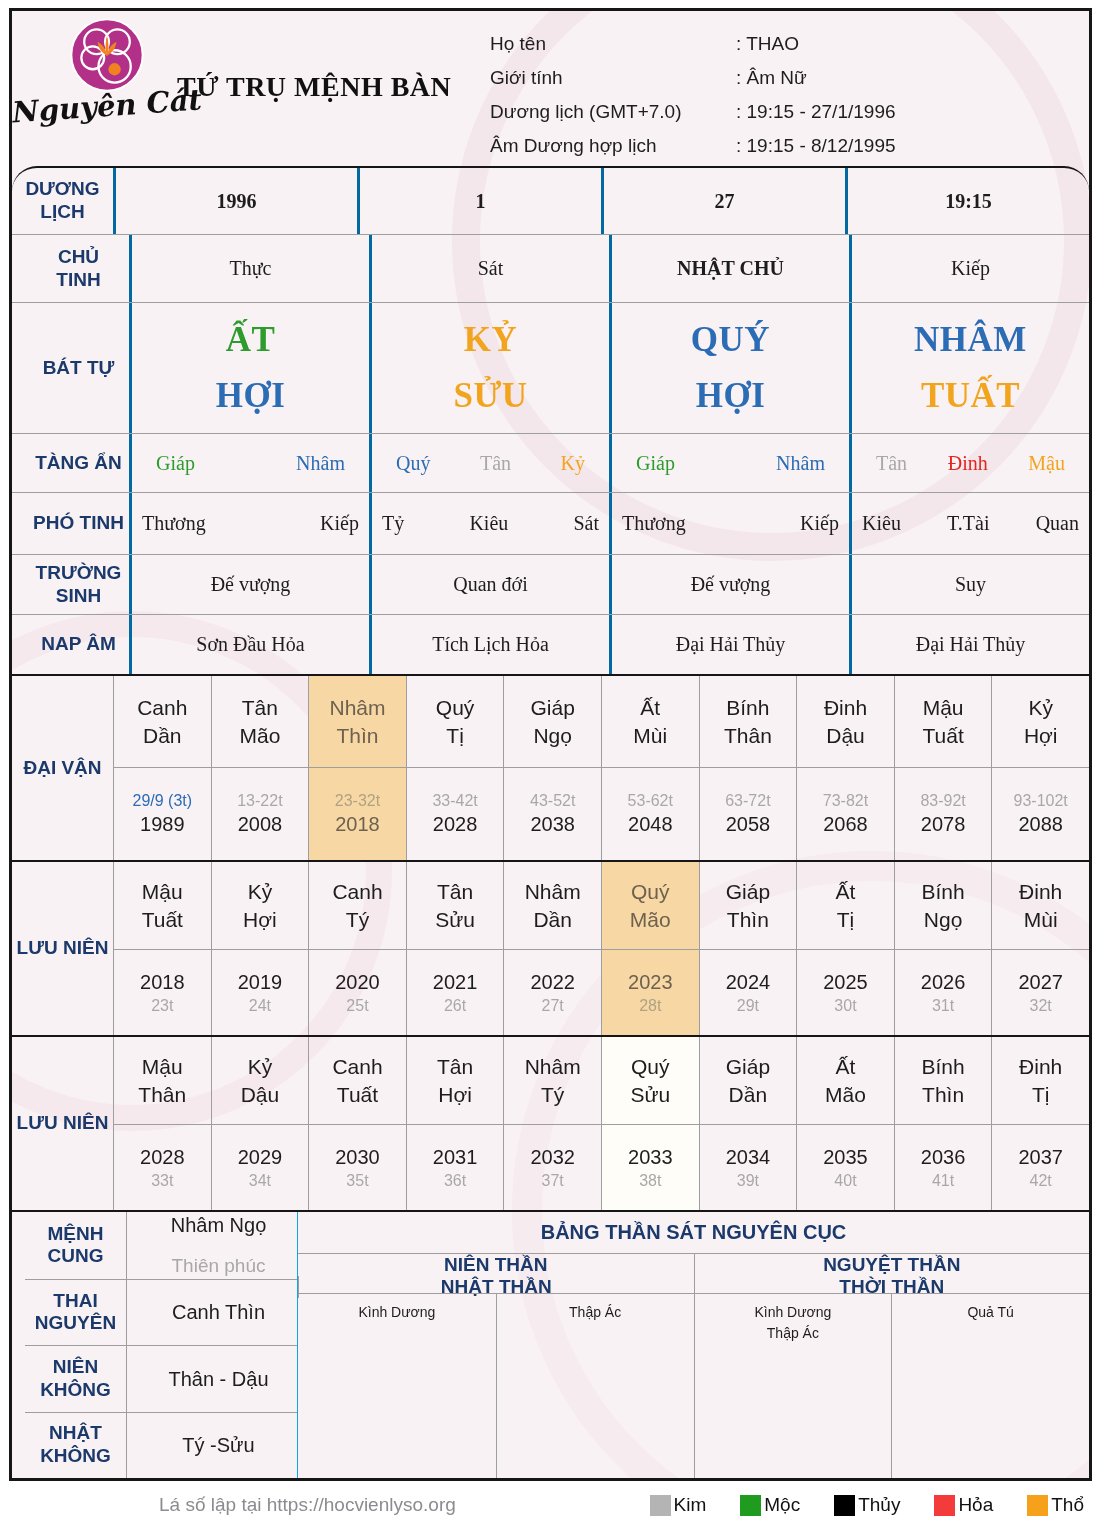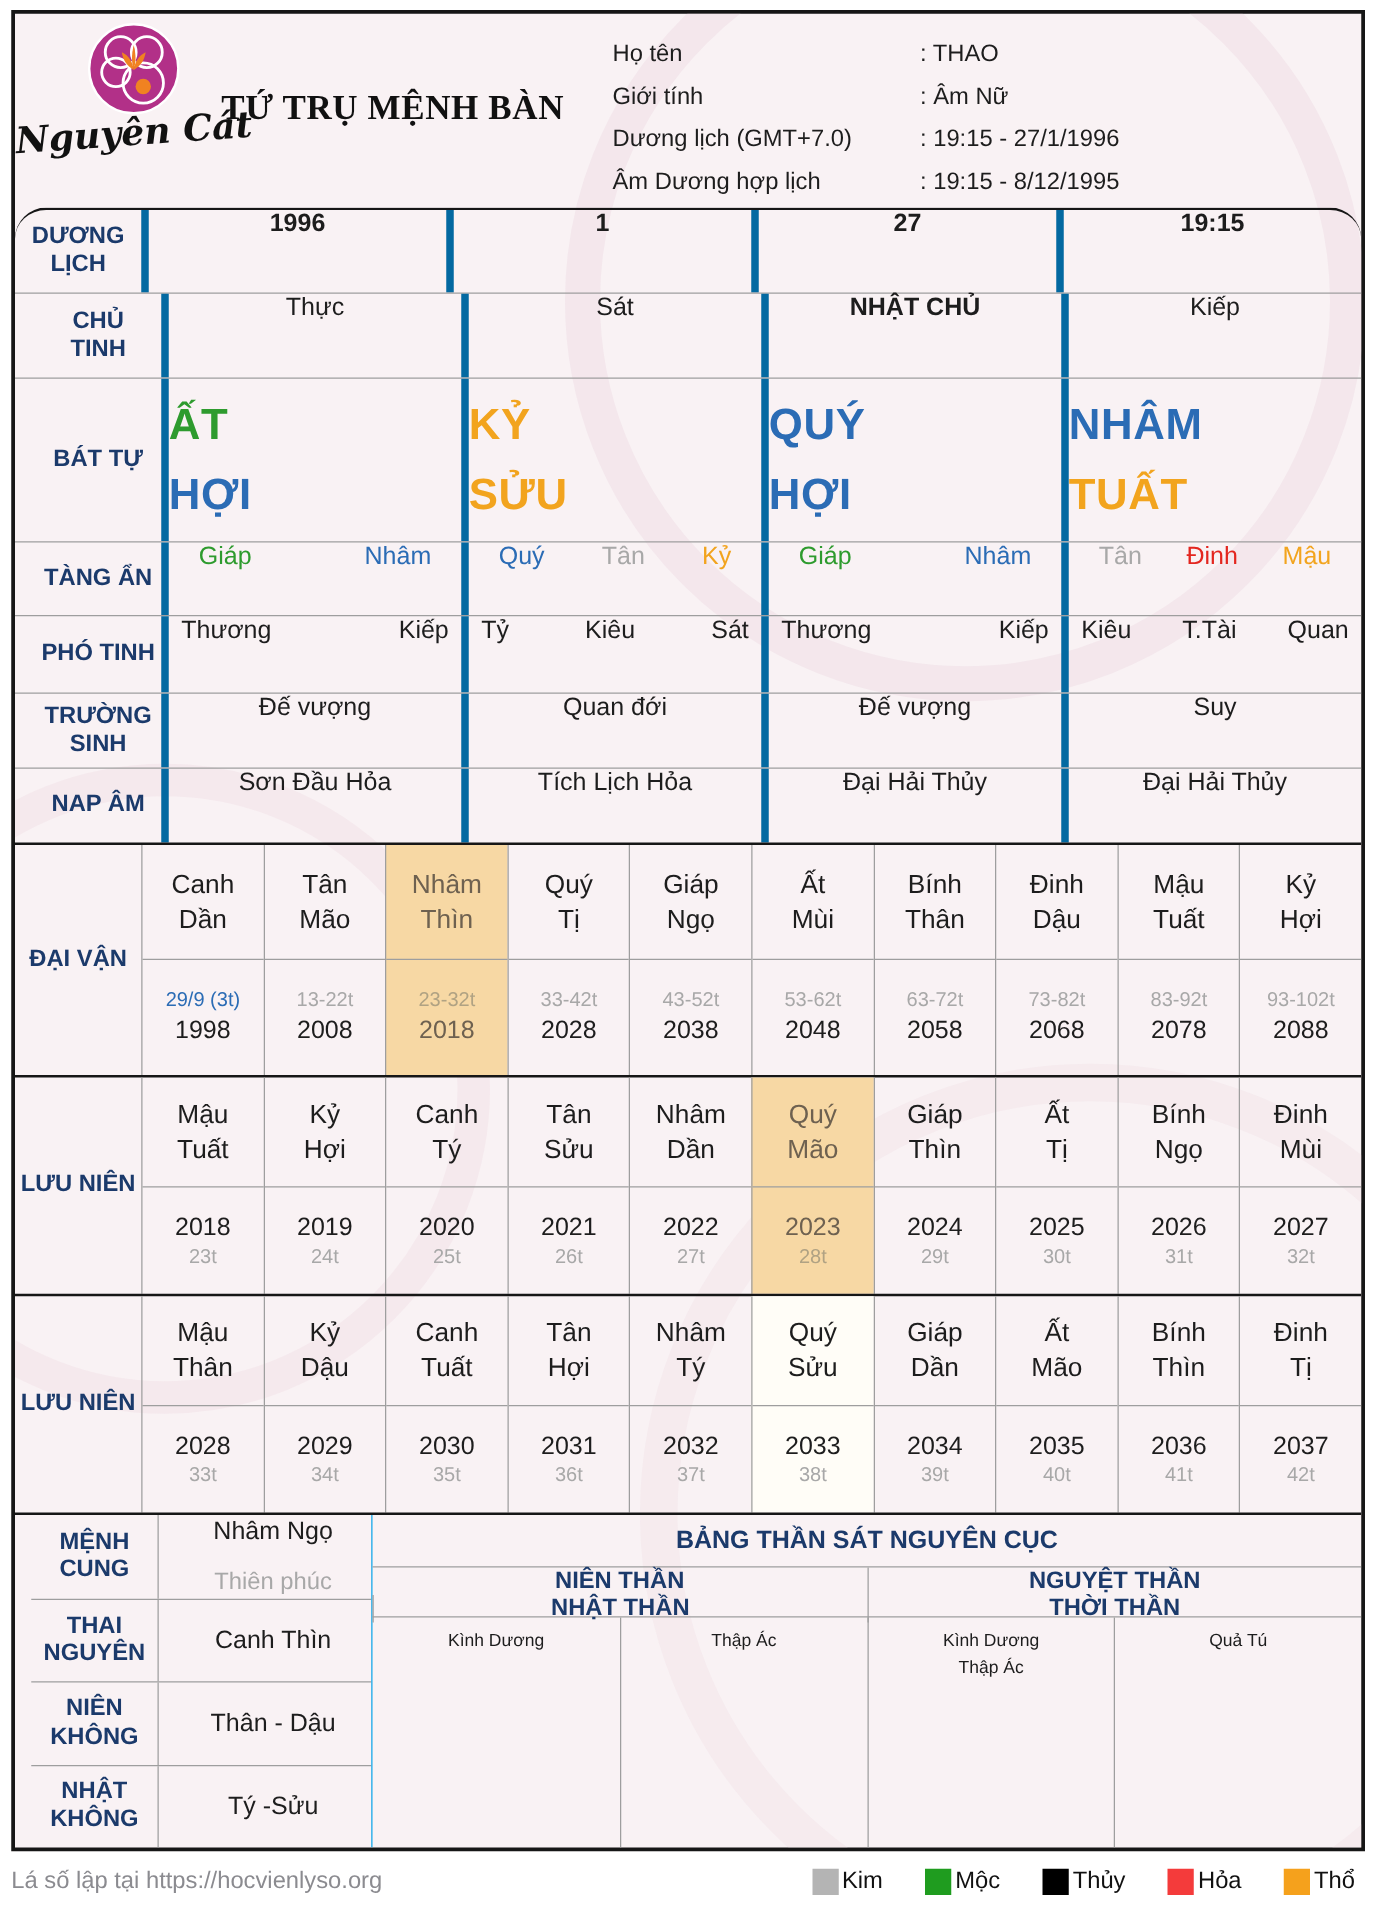--- a/index.html
+++ b/index.html
@@ -30,22 +30,22 @@
 
   
   .pillars { flex:0 0 508px; border-top:2px solid #161616; display:flex; flex-direction:column; position:relative;border-radius:25px; }
   .prow { display:grid; grid-template-columns:101px repeat(4,1fr); }
   .prow + .prow { border-top:1px solid #9e9e9e;padding-left:16px; }
   .prow-duong-lich { height:66px; } .prow-chu-tinh { height:68px; }
   .prow-bat-tu { height:131px; } .prow-tang-an { height:59px; }
   .prow-pho-tinh { height:62px; } .prow-truong-sinh { height:60px; } .prow-nap-am { height:60px; }
   .plabel { color:#1b3a6b; font-weight:bold; font-size:19px; display:flex; align-items:center;
     justify-content:center; text-align:center; white-space:pre-line; line-height:1.2; }
-  .pcell { display:flex; align-items:flex-start; justify-content:center; border-left:6px solid #0369a1;
-    font-size:20px; }
+  .pcell { display:flex; align-items:center; justify-content:center; border-left:3px solid #0369a1;
+    font-size:20px;font-family:Liberation Serif, serif; }
   .pcell .bold { font-weight:bold; }
   .pcell.stacked { flex-direction:column; gap:16px; }
   .prow-bat-tu .wtext { font-size:35px; font-weight:bold; letter-spacing:0.5px; }
   .pcell.spread { justify-content:space-between; padding:0 24px; }
   .prow-pho-tinh .pcell.spread { padding:0 10px; }
   .prow-duong-lich .pcell { font-weight:bold; }
 
   
   .decade { display:grid; grid-template-columns:101px repeat(10,1fr); border-top:2px solid #161616; position:relative; }
   .dv { flex:0 0 186px; } .ln { flex:0 0 175px; }
@@ -77,21 +77,21 @@
   .ts-heads { height:40px; display:grid; grid-template-columns:repeat(2,1fr); border-bottom:1px solid #9e9e9e; }
   .ts-head { display:flex; align-items:center; justify-content:center; color:#1b3a6b; font-weight:bold; font-size:19px; }
   .ts-head + .ts-head { border-left:1px solid #9e9e9e; }
   .ts-vals { flex:1; display:grid; grid-template-columns:repeat(4,1fr); }
   .ts-val { padding-top:8px; text-align:center; font-size:14px; line-height:1.5; }
   .ts-val + .ts-val { border-left:1px solid #9e9e9e; }
 
   
   .foot { position:absolute; left:9px; top:1486px; width:1083px; height:38px;
     display:flex; align-items:center; background:#ffffff; }
-  .credit { font-size:19px; color:#8b8b90; }
+  .credit { margin-left:150px; font-size:19px; color:#8b8b90; }
   .legend { margin-left:auto; margin-right:8px; display:flex; gap:34px; }
   .litem { display:flex; align-items:center; gap:3px; font-size:19px; color:#111; }
   .lsw { width:21px; height:21px; display:inline-block; }
 </style>
 </head>
 <body>
 
 <div class="page">
   <div class="frame">
     <div class="wm wm1"></div>
@@ -262,21 +262,21 @@
           </div>
         </div>
       </section>
     <section class="decade dv" id="daivan">
         <div class="plabel">ĐẠI VẬN</div>
         <div class="dcol">
           <div class="dname">Canh
 Dần</div>
           <div class="drest">
             <div class="dperiod blue">29/9 (3t)</div>
-            <div class="dyear">1998</div>
+            <div class="dyear">1989</div>
           </div>
         </div>
         <div class="dcol">
           <div class="dname">Tân
 Mão</div>
           <div class="drest">
             <div class="dperiod">13-22t</div>
             <div class="dyear">2008</div>
           </div>
         </div>

